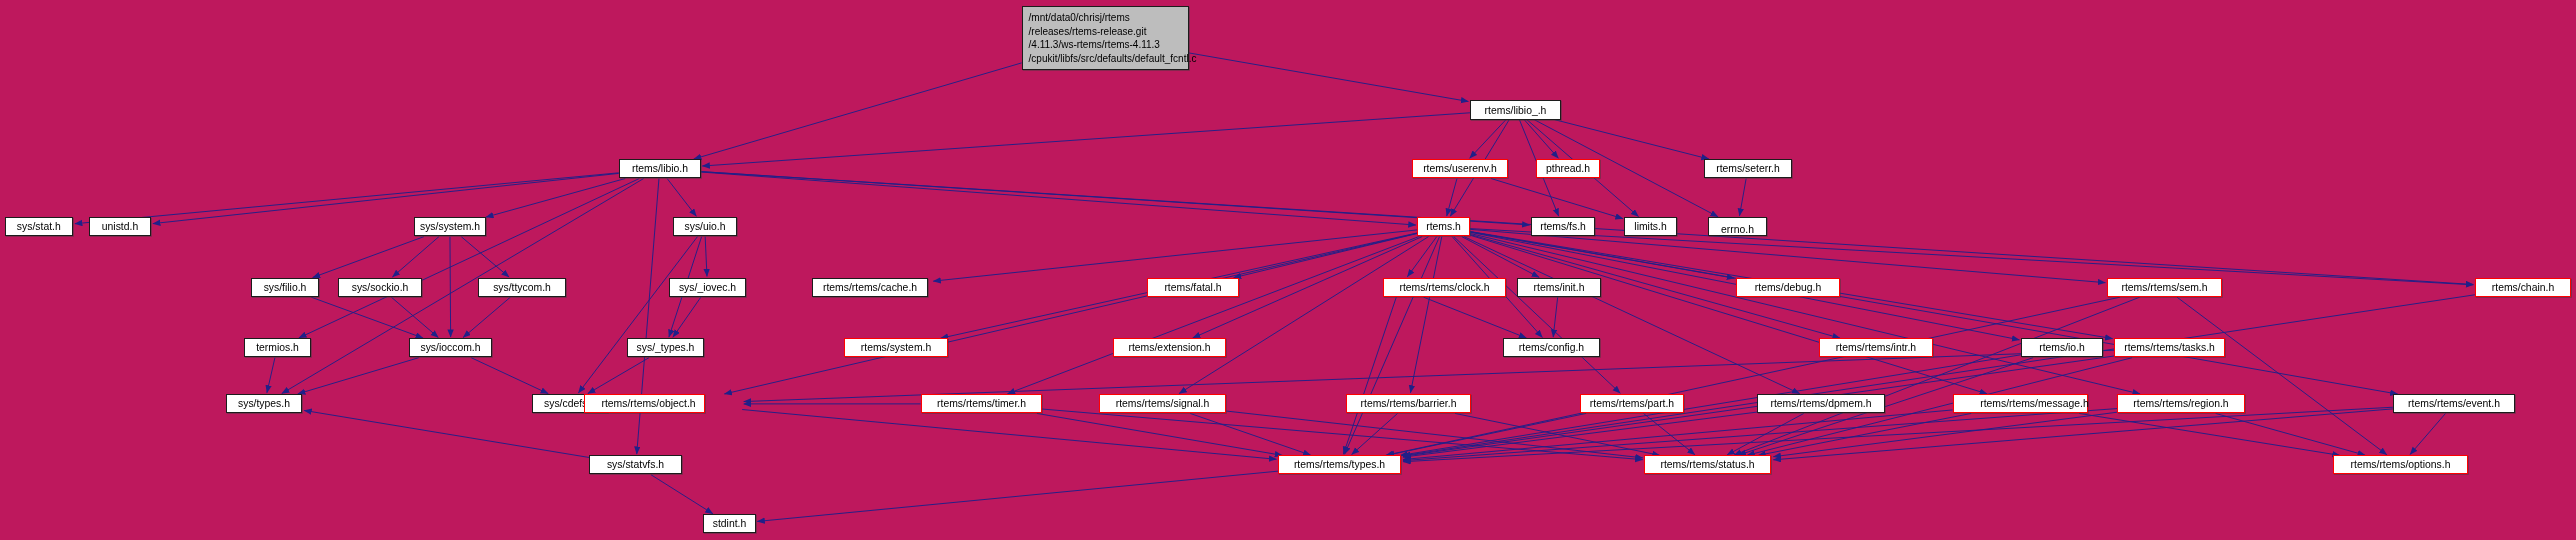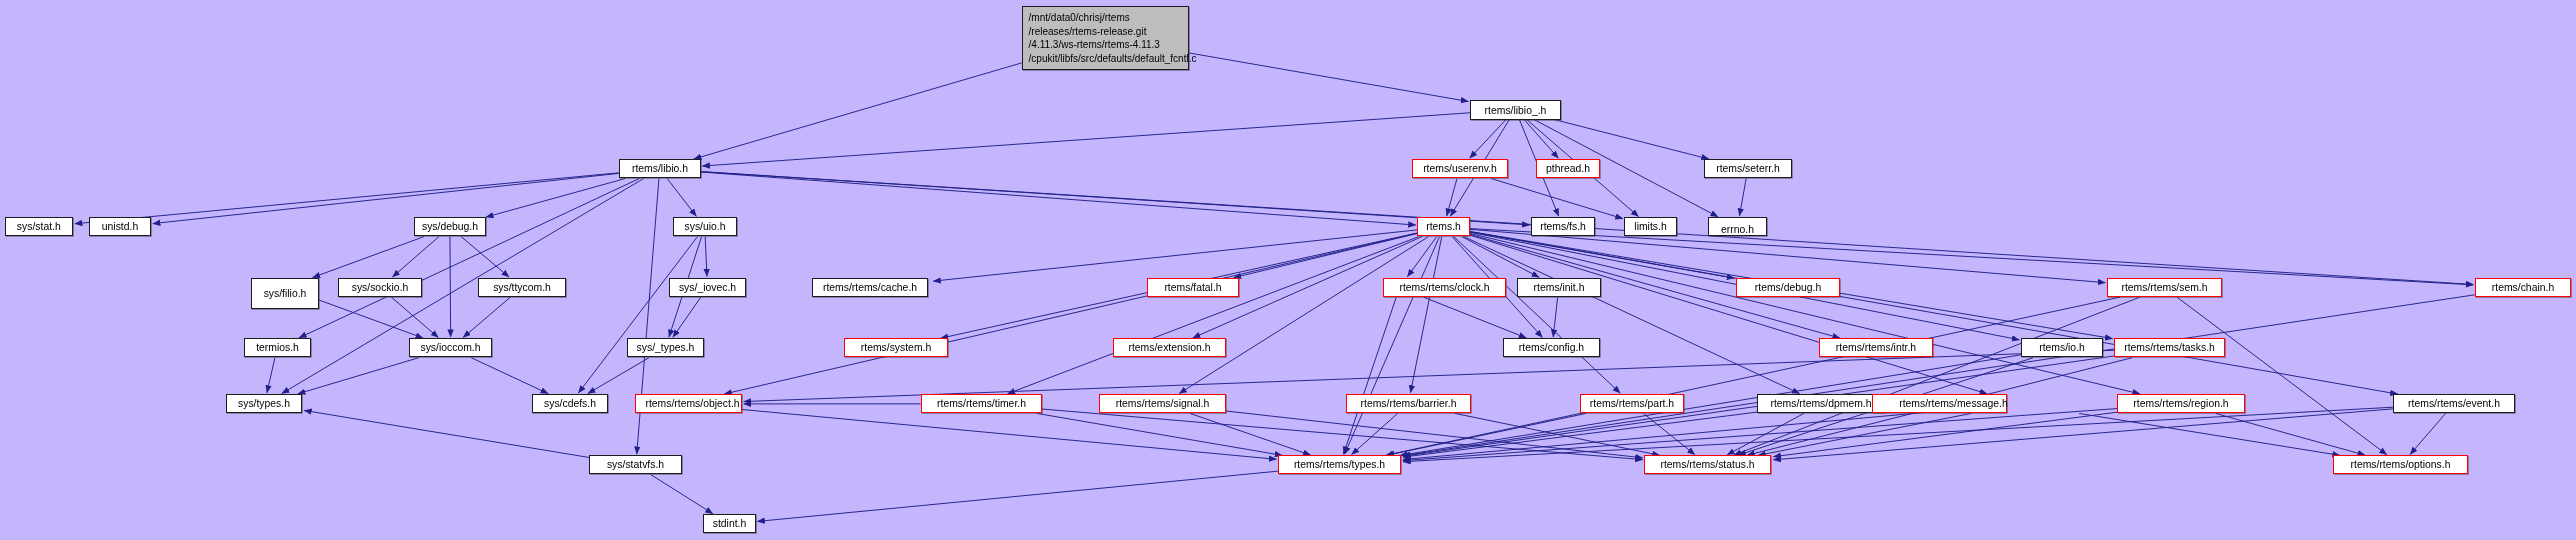--- a/index.html
+++ b/index.html
@@ -33,21 +33,21 @@
     background:var(--source-fill);
     justify-content:flex-start;
     padding:3.2px 5.6px;
     font-size:10px;line-height:1.38;
     white-space:pre-line;
   }
 </style>
 </head>
 <body>
 
-<div id="graph-canvas" style="background: #c4b5fd;">
+<div id="graph-canvas" style="background: #be185d;">
   <svg id="edges-svg" width="2576" height="541" viewBox="0 0 3235 679">
     <defs>
       <marker id="arrow" markerWidth="11" markerHeight="9" refX="9.5" refY="4" orient="auto" markerUnits="userSpaceOnUse">
         <path id="arrowhead-path" d="M0,0 L10,4 L0,8 z" fill="#202088"></path>
       </marker>
     </defs>
   <line x1="1493" y1="66.24757281553399" x2="1844.0295343825294" y2="127.25173461599294" stroke="#202088" stroke-width="1.2" marker-end="url(#arrow)"></line>
       <line x1="1283" y1="78.77747989276139" x2="871.3582734960273" y2="199.43743189750052" stroke="#202088" stroke-width="1.2" marker-end="url(#arrow)"></line>
       <line x1="1846" y1="141.45207073057236" x2="881.995209980152" y2="208.2909323931863" stroke="#202088" stroke-width="1.2" marker-end="url(#arrow)"></line>
       <line x1="1891.255033557047" y1="150" x2="1845.6446761701784" y2="198.54245179031025" stroke="#202088" stroke-width="1.2" marker-end="url(#arrow)"></line>
@@ -165,38 +165,38 @@
       <div class="node normal" style="left: 1704px; top: 159px; width: 88px; height: 19px;">
         <span>rtems/seterr.h</span>
       </div>
       <div class="node normal" style="left: 4.8px; top: 217px; width: 68px; height: 19px;">
         <span>sys/stat.h</span>
       </div>
       <div class="node normal" style="left: 89px; top: 217px; width: 62px; height: 19px;">
         <span>unistd.h</span>
       </div>
       <div class="node normal" style="left: 414px; top: 217px; width: 72px; height: 19px;">
-        <span>sys/debug.h</span>
+        <span>sys/system.h</span>
       </div>
       <div class="node normal" style="left: 673px; top: 217px; width: 64px; height: 19px;">
         <span>sys/uio.h</span>
       </div>
       <div class="node truncated" style="left: 1417px; top: 217px; width: 53px; height: 19px;">
         <span>rtems.h</span>
       </div>
       <div class="node normal" style="left: 1531px; top: 217px; width: 64px; height: 19px;">
         <span>rtems/fs.h</span>
       </div>
       <div class="node normal" style="left: 1624px; top: 217px; width: 53px; height: 19px;">
         <span>limits.h</span>
       </div>
       <div class="node normal" style="left: 1708px; top: 217px; width: 59px; height: 19px; align-items: flex-end;">
         <span>errno.h</span>
       </div>
-      <div class="node normal" style="left: 251px; top: 278px; width: 68px; height: 31px;">
+      <div class="node normal" style="left: 251px; top: 278px; width: 68px; height: 19px;">
         <span>sys/filio.h</span>
       </div>
       <div class="node normal" style="left: 338px; top: 278px; width: 84px; height: 19px;">
         <span>sys/sockio.h</span>
       </div>
       <div class="node normal" style="left: 478px; top: 278px; width: 88px; height: 19px;">
         <span>sys/ttycom.h</span>
       </div>
       <div class="node normal" style="left: 669px; top: 278px; width: 77px; height: 19px;">
         <span>sys/_iovec.h</span>
@@ -248,39 +248,39 @@
       </div>
       <div class="node truncated" style="left: 2114px; top: 338px; width: 111px; height: 19px;">
         <span>rtems/rtems/tasks.h</span>
       </div>
       <div class="node normal" style="left: 226px; top: 394px; width: 76px; height: 19px;">
         <span>sys/types.h</span>
       </div>
       <div class="node normal" style="left: 532px; top: 394px; width: 76px; height: 19px;">
         <span>sys/cdefs.h</span>
       </div>
-      <div class="node truncated" style="left: 635px; top: 394px; width: 107px; height: 19px; padding-left: 8px;">
+      <div class="node truncated" style="left: 584px; top: 394px; width: 121px; height: 19px; padding-left: 8px;">
         <span>rtems/rtems/object.h</span>
       </div>
       <div class="node truncated" style="left: 921px; top: 394px; width: 121px; height: 19px;">
         <span>rtems/rtems/timer.h</span>
       </div>
       <div class="node truncated" style="left: 1099px; top: 394px; width: 127px; height: 19px;">
         <span>rtems/rtems/signal.h</span>
       </div>
       <div class="node truncated" style="left: 1346px; top: 394px; width: 125px; height: 19px;">
         <span>rtems/rtems/barrier.h</span>
       </div>
       <div class="node truncated" style="left: 1580px; top: 394px; width: 104px; height: 19px;">
         <span>rtems/rtems/part.h</span>
       </div>
       <div class="node normal" style="left: 1757px; top: 394px; width: 128px; height: 19px;">
         <span>rtems/rtems/dpmem.h</span>
       </div>
-      <div class="node truncated" style="left: 1872px; top: 394px; width: 135px; height: 19px; padding-left: 28px;">
+      <div class="node truncated" style="left: 1953px; top: 394px; width: 135px; height: 19px; padding-left: 28px;">
         <span>rtems/rtems/message.h</span>
       </div>
       <div class="node truncated" style="left: 2117px; top: 394px; width: 128px; height: 19px;">
         <span>rtems/rtems/region.h</span>
       </div>
       <div class="node normal" style="left: 2393px; top: 394px; width: 122px; height: 19px;">
         <span>rtems/rtems/event.h</span>
       </div>
       <div class="node normal" style="left: 589px; top: 455px; width: 93px; height: 19px;">
         <span>sys/statvfs.h</span>

